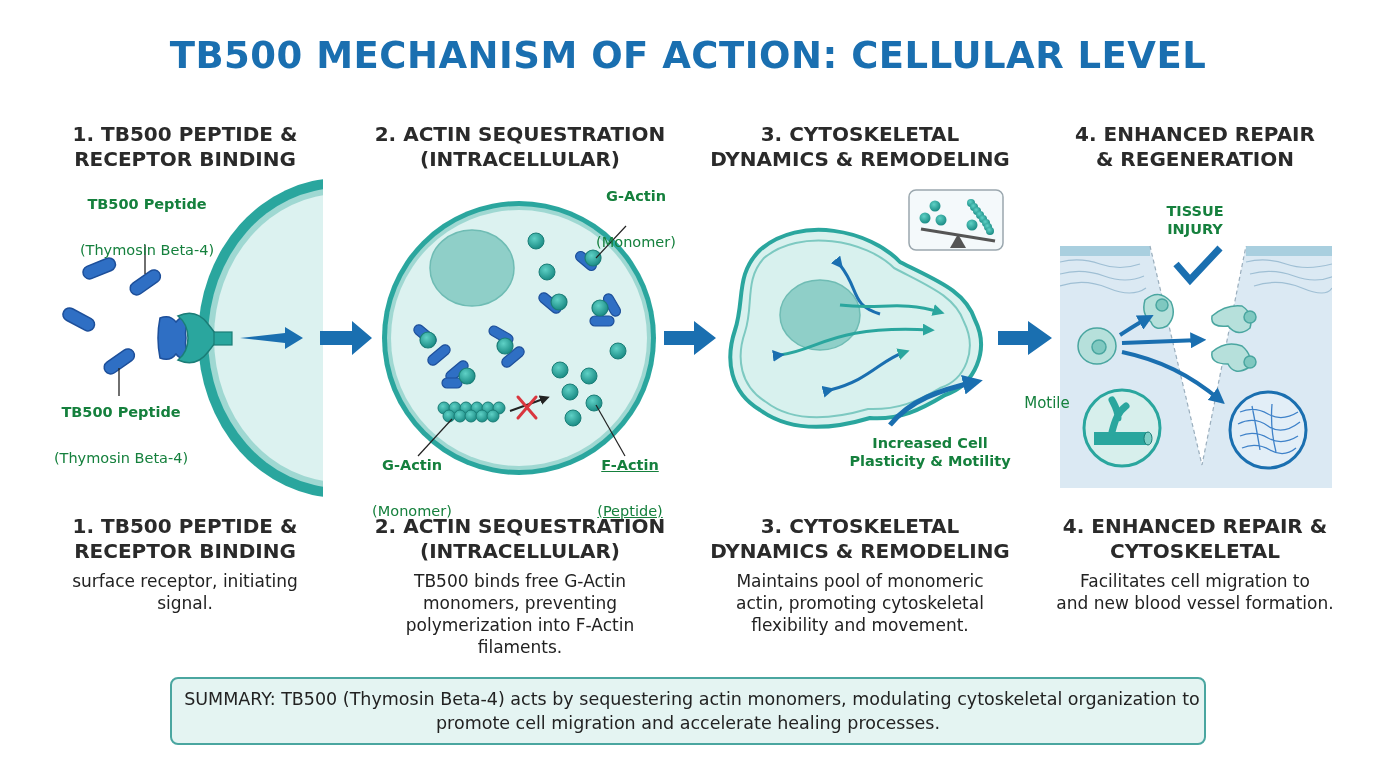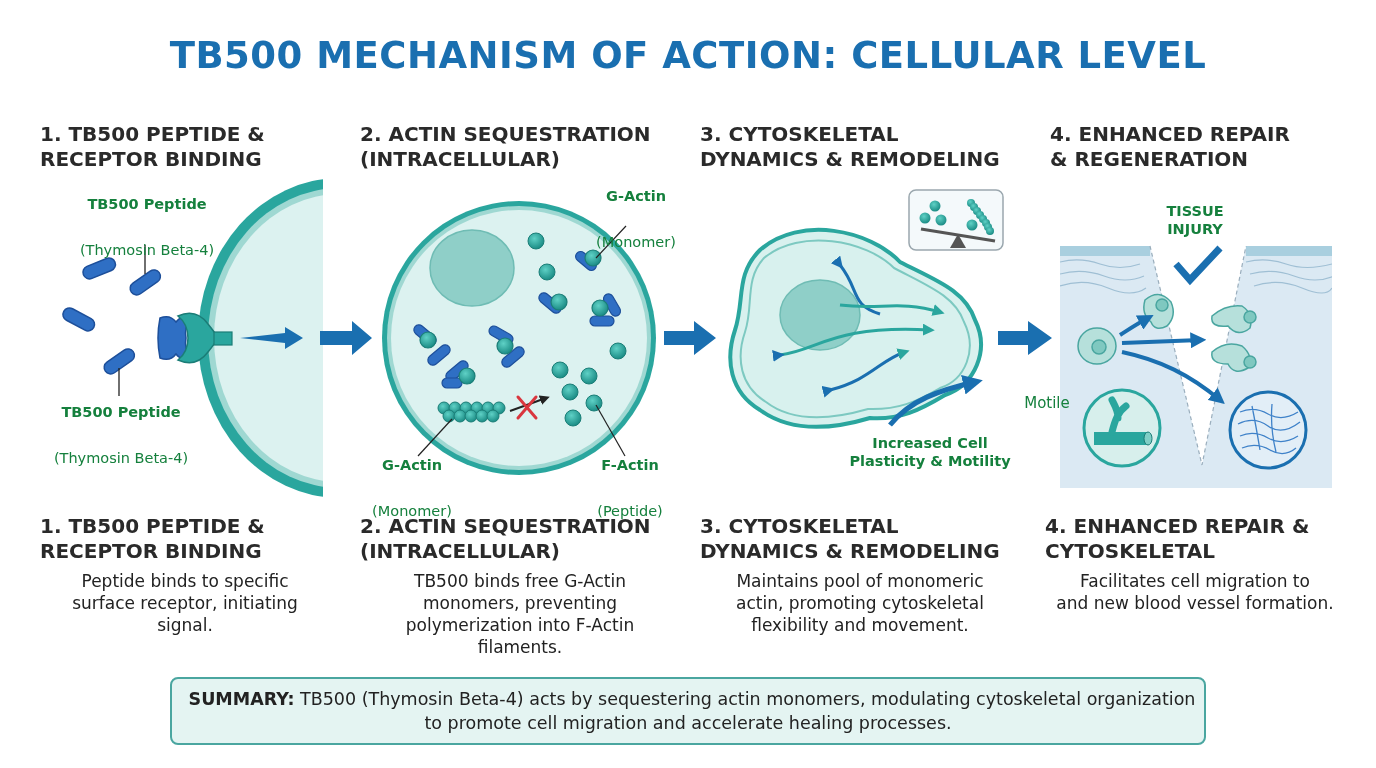--- a/index.html
+++ b/index.html
@@ -1,27 +1,27 @@
 <!DOCTYPE html>
 <html><head>
 <meta charset="utf-8">
 <style>
   html, body { margin: 0; padding: 0; background: #ffffff; }
   body { width: 1376px; height: 768px; position: relative; overflow: hidden; font-family: "DejaVu Sans", sans-serif; color: #222; }
   .title { position: absolute; left: 0; top: 34px; width: 1376px; text-align: center; font-weight: bold; font-size: 37px; color: #1a6fb0; letter-spacing: 0.5px; }
-  .panel-title { position: absolute; text-align: left; font-weight: bold; font-size: 20px; line-height: 25px; color: #2a2a2a; }
+  .panel-title { position: absolute; text-align: center; font-weight: bold; font-size: 20px; line-height: 25px; color: #2a2a2a; }
   .panel-title span { display: block; }
   .desc { position: absolute; text-align: center; font-size: 17px; line-height: 22px; color: #222; }
   .desc span { display: block; }
   .lbl { position: absolute; text-align: center; font-size: 14.5px; line-height: 18px; color: #15803d; }
   .lbl b { display: block; font-weight: bold; }
   .lbl i { display: block; font-style: normal; margin-top: 28px; }
   svg.fig { position: absolute; left: 0; top: 0; }
   .summary { position: absolute; left: 170px; top: 677px; width: 1036px; height: 68px; border: 2px solid #4aa6a0; border-radius: 8px; background: #e4f4f2; box-sizing: border-box; text-align: center; font-size: 17.5px; line-height: 24px; padding-top: 8px; color: #222; }
-  .summary b { font-weight: bold; padding-left: 8px; }
+  .summary b { font-weight: normal; padding-left: 8px; }
 </style>
 </head>
 <body>
 
 <div class="title">TB500 MECHANISM OF ACTION: CELLULAR LEVEL</div>
 
 <div class="panel-title" style="left:40px; top:122px; width:290px;">
   <span>1. TB500 PEPTIDE &amp;</span>
   <span>RECEPTOR BINDING</span>
 </div>
@@ -217,21 +217,21 @@
   <i>(Thymosin Beta-4)</i>
 </div>
 <div class="lbl" style="left:586px; top:187px; width:100px;">
   <b>G-Actin</b>
   <i>(Monomer)</i>
 </div>
 <div class="lbl" style="left:362px; top:456px; width:100px;">
   <b>G-Actin</b>
   <i>(Monomer)</i>
 </div>
-<div class="lbl" style="left:580px; top:456px; width:100px;">
+<div class="lbl" style="left:580px; top:456px; width:100px;text-decoration:underline;">
   <b>F-Actin</b>
   <i>(Peptide)</i>
 </div>
 <div class="lbl" style="left:840px; top:434px; width:180px;">
   <b>Increased Cell</b>
   <b>Plasticity &amp; Motility</b>
 </div>
 <div class="lbl" style="left:1150px; top:202px; width:90px;">
   <b>TISSUE</b>
   <b>INJURY</b>
@@ -251,21 +251,20 @@
 <div class="panel-title" style="left:700px; top:514px; width:320px;">
   <span>3. CYTOSKELETAL</span>
   <span>DYNAMICS &amp; REMODELING</span>
 </div>
 <div class="panel-title" style="left:1045px; top:514px; width:300px;">
   <span>4. ENHANCED REPAIR &amp;</span>
   <span>CYTOSKELETAL</span>
 </div>
 
 <div class="desc" style="left:40px; top:570px; width:290px;">
-  <span>Peptide binds to specific</span>
   <span>surface receptor, initiating</span>
   <span>signal.</span>
 </div>
 <div class="desc" style="left:370px; top:570px; width:300px;">
   <span>TB500 binds free G-Actin</span>
   <span>monomers, preventing</span>
   <span>polymerization into F-Actin</span>
   <span>filaments.</span>
 </div>
 <div class="desc" style="left:705px; top:570px; width:310px;">

